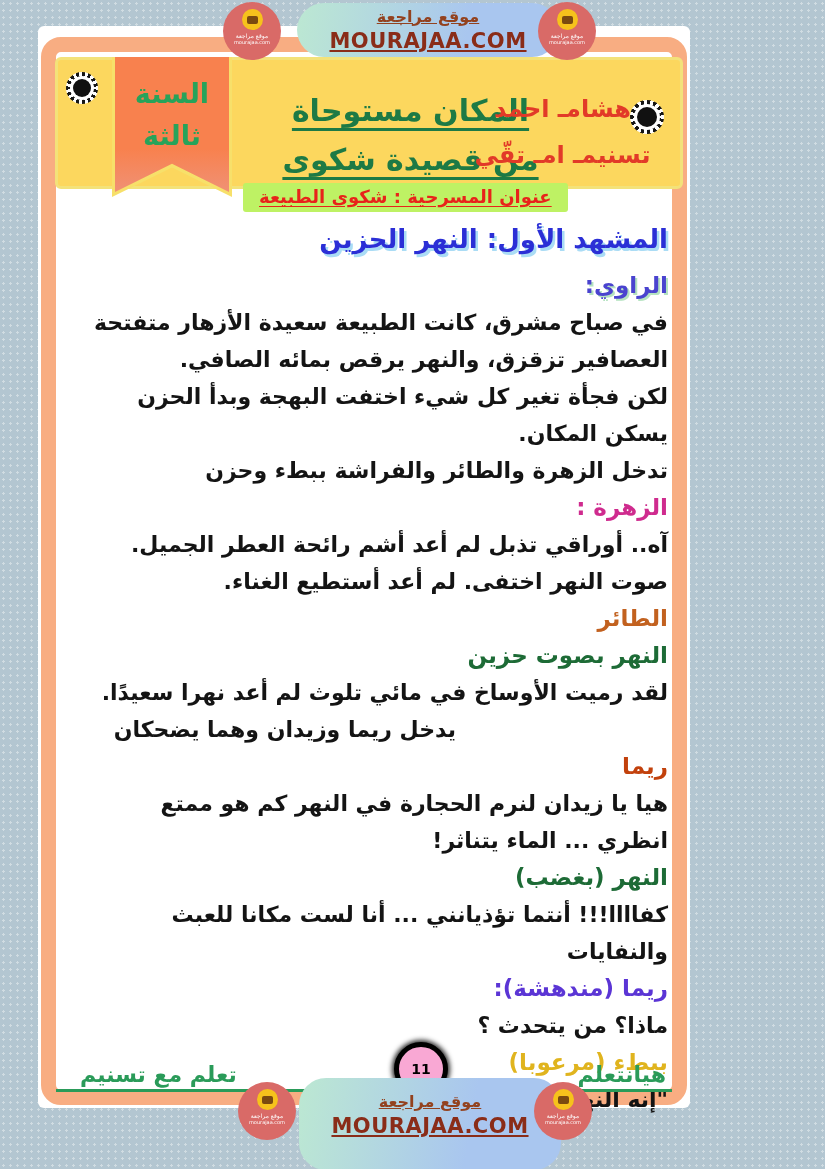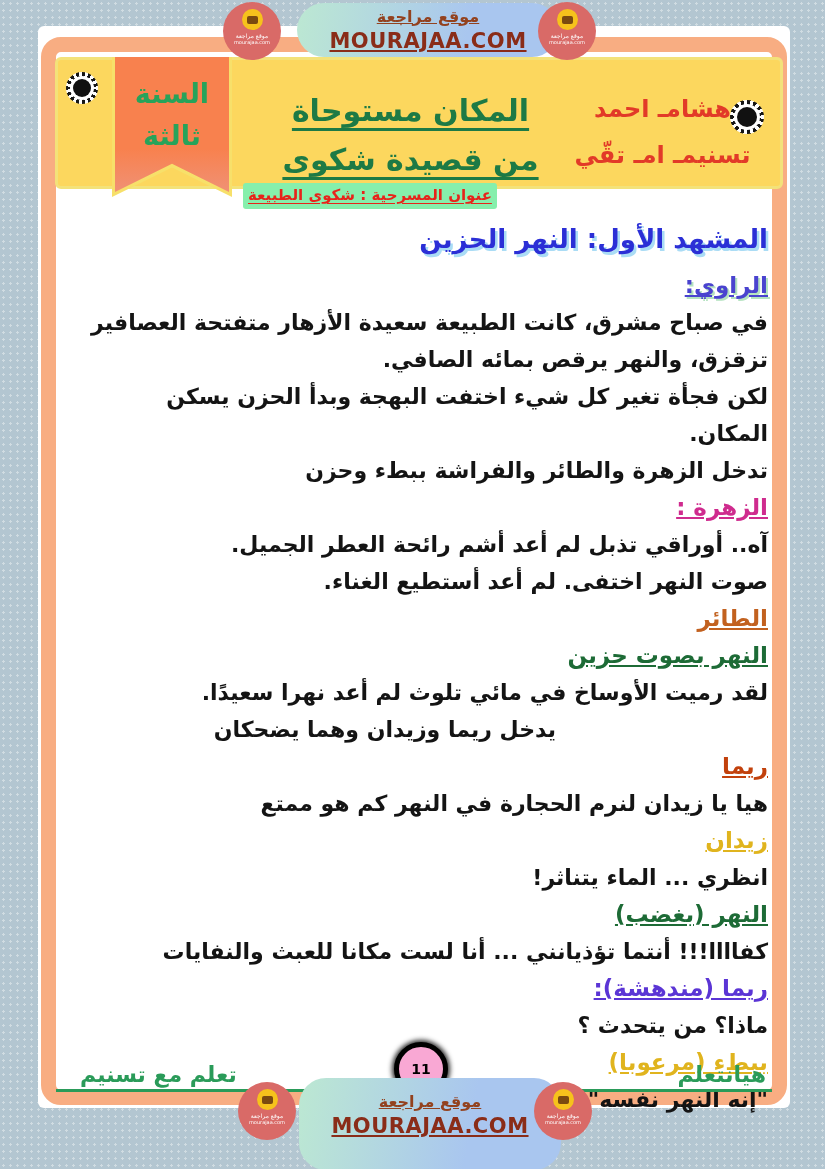--- a/index.html
+++ b/index.html
@@ -5,21 +5,21 @@
   html,body { margin:0; padding:0; }
   .canvas {
     position:relative; width:825px; height:1169px; overflow:hidden;
     background-color:#b3c6d1;
     background-image: radial-gradient(rgba(255,255,255,0.38) 1px, transparent 1.3px);
     background-size:7px 7px;
     font-family:"DejaVu Sans", sans-serif;
   }
   
   .page {
-    position:absolute; left:38px; top:26px; width:752px; height:1082px;
+    position:absolute; left:38px; top:26px; width:652px; height:1082px;
     background:#ffffff; border-radius:6px; z-index:1;
   }
   .frame {
     position:absolute; left:3px; right:3px; top:11px; bottom:3px;
     border:15px solid #f8ad82; border-radius:20px; pointer-events:none;
   }
   
   .band {
     position:absolute; left:17px; right:7px; top:31px; height:126px;
     background:#fcd75e; border:3px solid #f3e27a; border-radius:6px;
@@ -56,37 +56,37 @@
     text-decoration:underline; text-decoration-thickness:2.5px; text-underline-offset:7px;
   }
   .names-block {
     position:absolute; right:20px; top:26px; width:195px; text-align:center;
     color:#e23a28; font-size:24px; font-weight:bold; line-height:46px; direction:rtl;
   }
   .names-star { right:-4px; top:14px; width:34px; height:34px; }
   
   .subtitle {
     position:absolute; left:205px; top:157px;
-    background:#86efac; color:#e8231a; font-size:15px; font-weight:bold;
-    padding:3px 5px 5px; border-radius:3px; direction:rtl;
+    background:#bef264; color:#e8231a; font-size:18px; font-weight:bold;
+    padding:3px 16px 5px; border-radius:3px; direction:rtl;
     text-decoration:underline; text-underline-offset:3px;
   }
   .scene-heading {
     position:absolute; right:22px; top:198px;
     color:#2b2fd6; font-size:26px; font-weight:bold; direction:rtl;
     text-shadow:2.5px 2.5px 0 #aadcf5;
   }
   
   .script-body {
     position:absolute; top:241px; right:22px; left:50px;
     direction:rtl; text-align:right;
     font-size:22px; font-weight:bold; color:#141414;
   }
   .script-body .line { line-height:37px; }
-  .script-body .speaker { font-size:23px;text-decoration:underline; }
+  .script-body .speaker { font-size:23px; }
   .script-body .stage { padding-right:212px; }
   
   .footer-rule { position:absolute; left:18px; right:18px; top:1063px; height:3px; background:#2a9b59; }
   .footer-right { position:absolute; right:24px; top:1036px; color:#2a9b59; font-size:22px; font-weight:bold; direction:rtl; }
   .footer-left  { position:absolute; left:42px;  top:1036px; color:#2a9b59; font-size:22px; font-weight:bold; direction:rtl; }
   .page-number {
     position:absolute; left:356px; top:1016px; width:44px; height:44px; z-index:5;
     background:#f9a8d4; border:5px solid #000; border-radius:50%;
     box-shadow:0 0 5px 2px rgba(0,0,0,0.85);
     display:flex; align-items:center; justify-content:center;
@@ -159,21 +159,20 @@
         <div class="line dialogue">تدخل الزهرة والطائر والفراشة ببطء وحزن</div>
         <div class="line speaker" style="color: rgb(207, 43, 142);">الزهرة :</div>
         <div class="line dialogue">آه.. أوراقي تذبل لم أعد أشم رائحة العطر الجميل.</div>
         <div class="line dialogue">صوت النهر اختفى. لم أعد أستطيع الغناء.</div>
         <div class="line speaker" style="color: rgb(194, 97, 31);">الطائر</div>
         <div class="line speaker" style="color: rgb(29, 107, 54);">النهر بصوت حزين</div>
         <div class="line dialogue">لقد رميت الأوساخ في مائي تلوث لم أعد نهرا سعيدًا.</div>
         <div class="line stage">يدخل ريما وزيدان وهما يضحكان</div>
         <div class="line speaker" style="color: #c2410c;">ريما</div>
         <div class="line dialogue">هيا يا زيدان لنرم الحجارة في النهر كم هو ممتع</div>
-        <div class="line speaker" style="color: rgb(224, 180, 30);">زيدان</div>
         <div class="line dialogue">انظري ... الماء يتناثر!</div>
         <div class="line speaker" style="color: rgb(29, 107, 54);">النهر (بغضب)</div>
         <div class="line dialogue">كفاااا!!! أنتما تؤذيانني ... أنا لست مكانا للعبث والنفايات</div>
         <div class="line speaker" style="color: rgb(91, 53, 213);">ريما (مندهشة):</div>
         <div class="line dialogue">ماذا؟ من يتحدث ؟</div>
         <div class="line speaker" style="color: rgb(224, 180, 30);">ببطء (مرعوبا)</div>
         <div class="line dialogue">"إنه النهر نفسه"</div>
       </div>
 
     <div class="footer-rule"></div>

